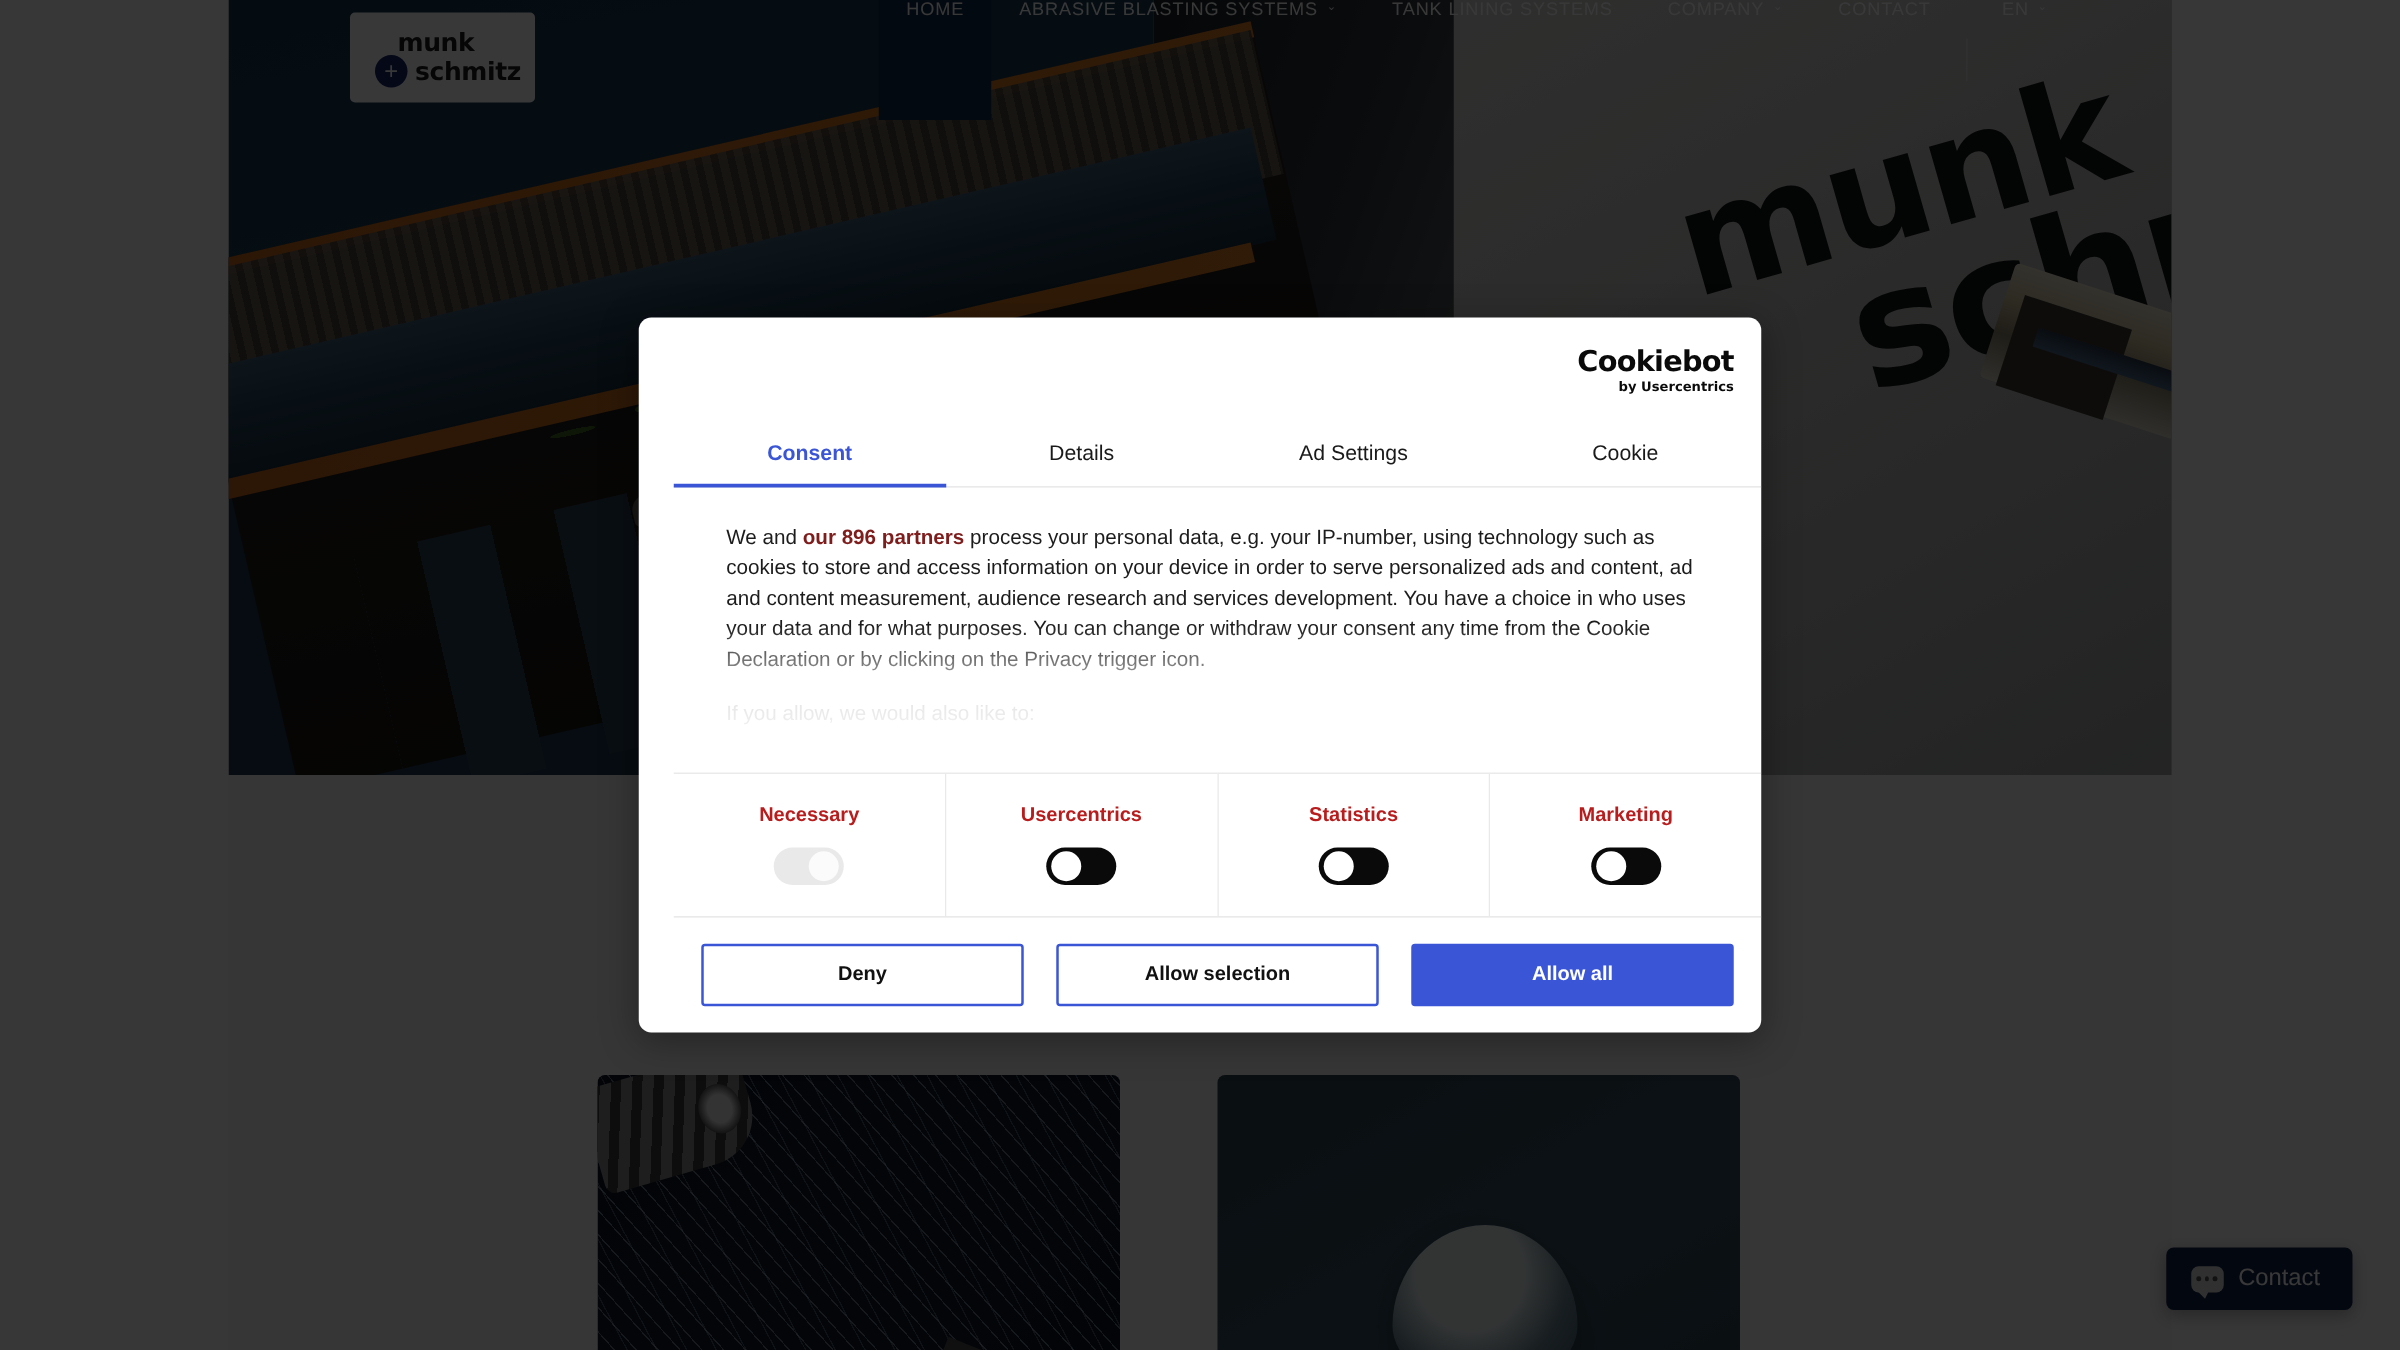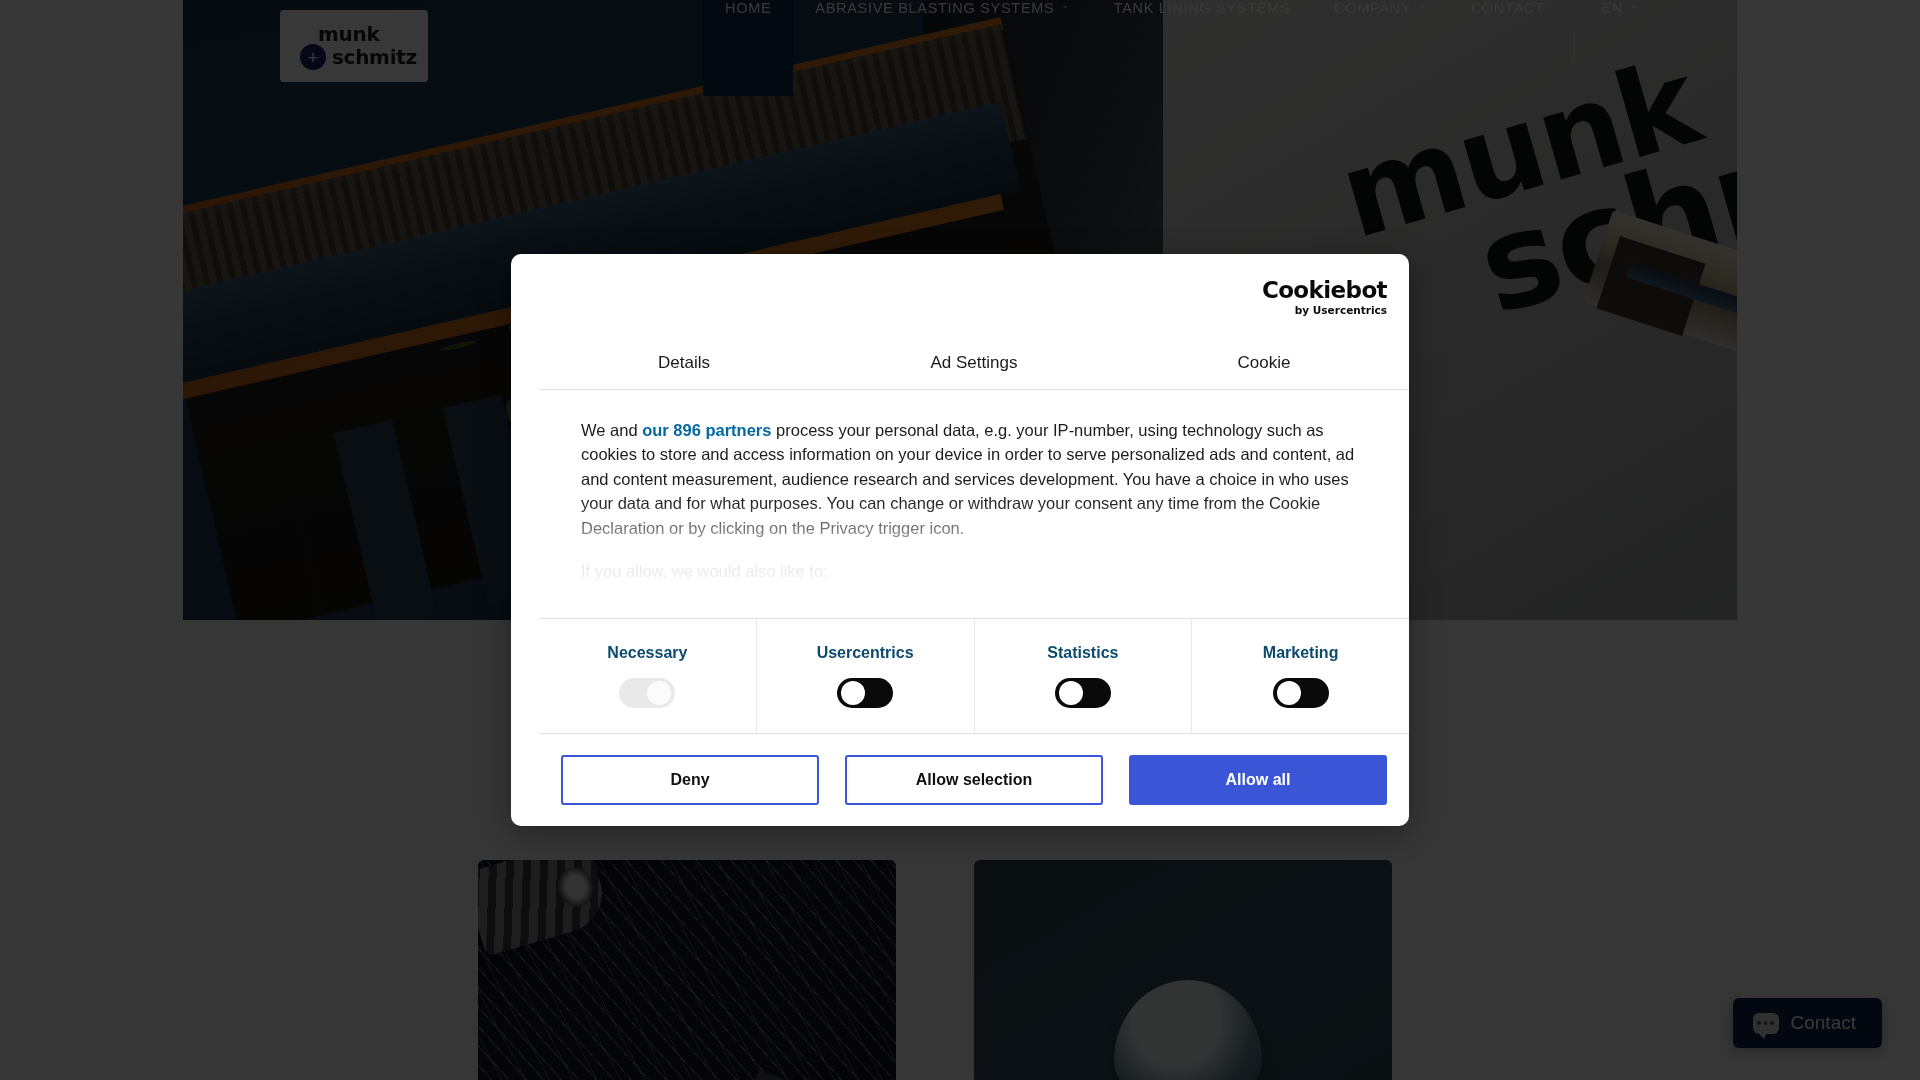--- a/index.html
+++ b/index.html
@@ -268,38 +268,38 @@
   .cb-body {
     position: relative; flex: 1 1 auto; overflow: hidden;
     padding: 28px 42px 0 42px;
   }
   .cb-h {
     font-size: 17px; font-weight: 700; color: #111; margin-bottom: 18px;
   }
   .cb-p {
     font-size: 16.5px; line-height: 1.48; color: #1c1c1c; margin-bottom: 22px;
   }
-  .cb-p a { color: #0369a1; font-weight: 700; text-decoration: none; }
+  .cb-p a { color: #7f1d1d; font-weight: 700; text-decoration: none; }
   .cb-sub { font-size: 16.5px; color: #444; margin-bottom: 16px; }
   .cb-fade {
     position: absolute; left: 0; right: 0; bottom: 0; height: 118px;
     background: linear-gradient(180deg, rgba(255,255,255,0) 0%, rgba(255,255,255,.88) 55%, #fff 100%);
     pointer-events: none;
   }
   .cb-cats {
     display: flex; border-top: 1px solid #e3e3e3; border-bottom: 1px solid #e3e3e3;
     flex: 0 0 auto; height: 116px;
   }
   .cb-cat {
     flex: 1; display: flex; flex-direction: column; align-items: center;
     justify-content: center; gap: 16px;
     border-right: 1px solid #e9e9e9;
   }
   .cb-cat:last-child { border-right: none; }
-  .cb-cat-label { font-size: 16px; font-weight: 700; color: #0c4a6e; }
+  .cb-cat-label { font-size: 16px; font-weight: 700; color: #b91c1c; }
   .tgl {
     width: 56px; height: 30px; border-radius: 15px; position: relative;
     background: #0a0a0a; cursor: pointer;
   }
   .tgl.locked { background: #e9e9e9; cursor: default; }
   .tgl .knob {
     position: absolute; top: 3px; left: 4px; width: 24px; height: 24px;
     border-radius: 50%; background: #fff;
   }
   .tgl.locked .knob { left: 28px; background: #fbfbfb; }
@@ -401,20 +401,21 @@
 <div id="cb">
 
   <div class="cb-logo-row">
     <div class="cb-logo">
       <div class="cb-logo-name">Cookiebot</div>
       <div class="cb-logo-sub">by Usercentrics</div>
     </div>
   </div>
 
   <div class="cb-tabs">
+    <div class="cb-tab active">Consent</div>
     <div class="cb-tab">Details</div>
     <div class="cb-tab">Ad Settings</div>
     <div class="cb-tab">Cookie</div>
   </div>
 
   <div class="cb-body">
     <div class="cb-p"><span>We and </span><a href="#">our 896 partners</a><span> process your personal data, e.g. your IP-number, using technology such as cookies to store and access information on your device in order to serve personalized ads and content, ad and content measurement, audience research and services development. You have a choice in who uses your data and for what purposes. You can change or withdraw your consent any time from the Cookie Declaration or by clicking on the Privacy trigger icon.</span></div>
     <div class="cb-sub">If you allow, we would also like to:</div>
 
     <div class="cb-fade"></div>

